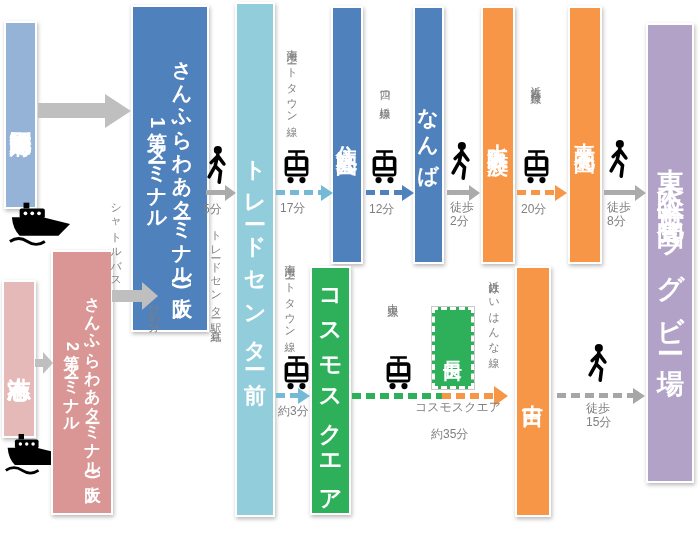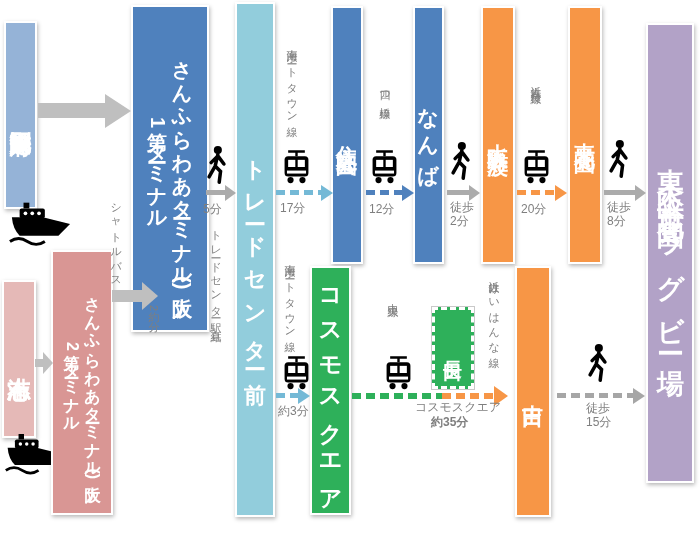--- a/index.html
+++ b/index.html
@@ -248,19 +248,19 @@
     <span style="display:block">徒歩</span>
     <span style="display:block">2分</span>
   </div>
   <div class="hlabel" style="left:521px;top:202px;">20分</div>
   <div class="hlabel" style="left:607px;top:200px;">
     <span style="display:block">徒歩</span>
     <span style="display:block">8分</span>
   </div>
   <div class="hlabel" style="left:278px;top:404px;">約3分</div>
   <div class="hlabel" style="left:415px;top:400px;">コスモスクエア</div>
-  <div class="hlabel" style="left:431px;top:415px;font-weight:bold;">約35分</div>
+  <div class="hlabel" style="left:431px;top:427px;">約35分</div>
   <div class="hlabel" style="left:586px;top:401px;">
     <span style="display:block">徒歩</span>
     <span style="display:block">15分</span>
   </div>
 
 </div>
 
 </body></html>

